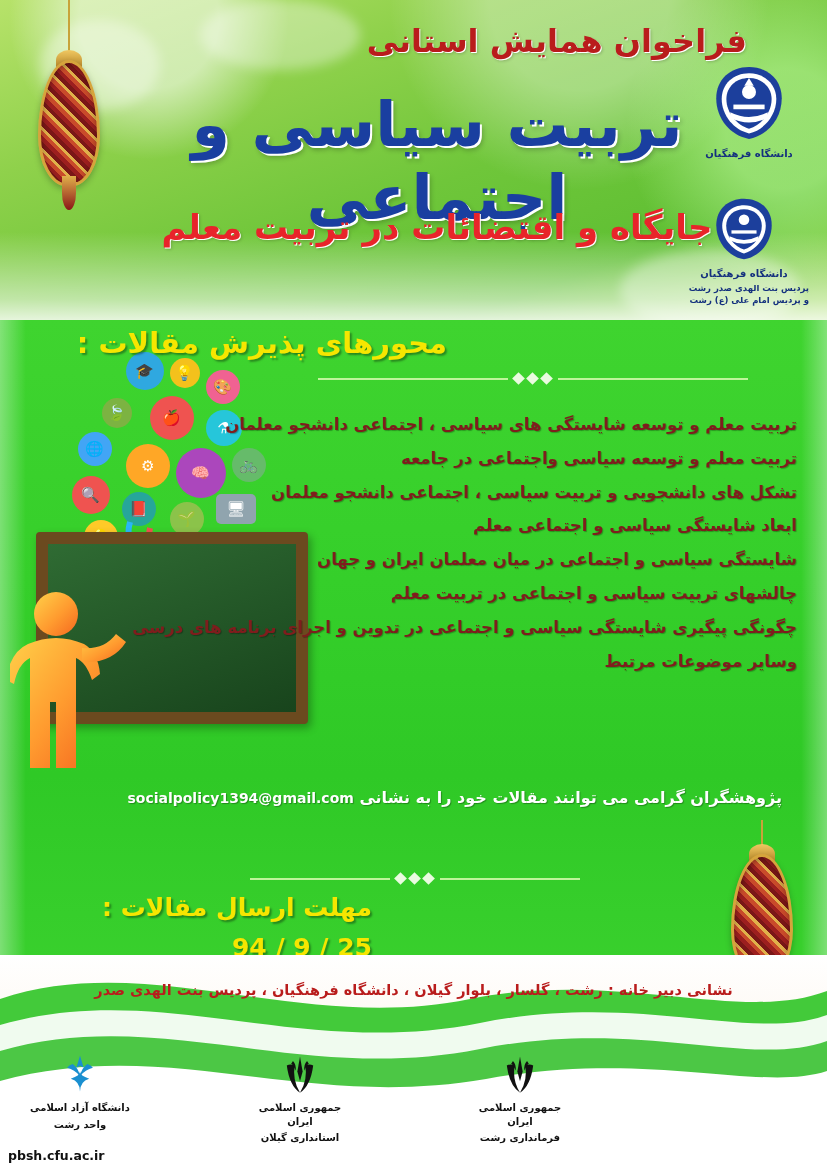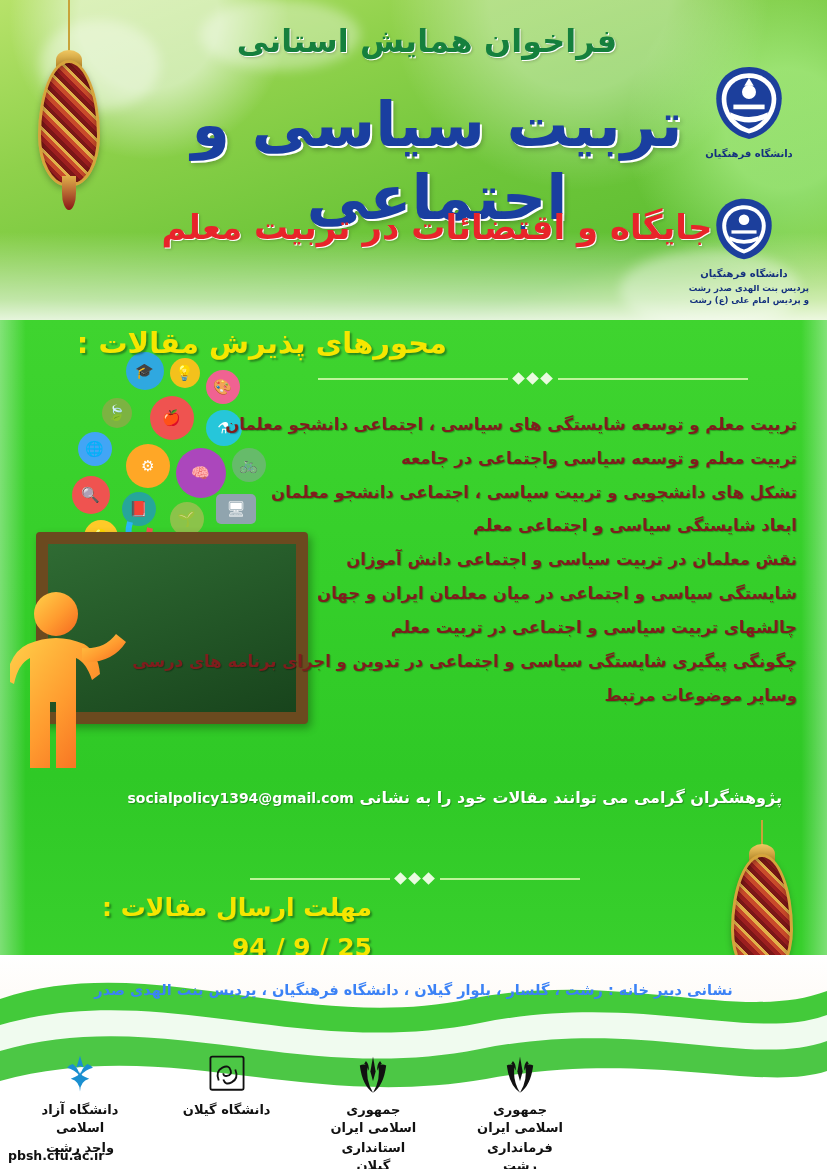--- a/index.html
+++ b/index.html
@@ -50,22 +50,22 @@
     position:absolute;left:0;top:955px;width:827px;height:214px;
     background:
       radial-gradient(circle at 12% 92%, rgba(255,214,170,.55) 0 70px, rgba(255,255,255,0) 150px),
       radial-gradient(circle at 88% 98%, rgba(255,225,180,.5) 0 60px, rgba(255,255,255,0) 150px),
       linear-gradient(180deg,#ffffff 0%,#fdf7ef 45%,#fdf3e6 100%);
   }
   .wave{position:absolute;left:0;bottom:0;width:827px;height:230px;}
 
   
   .hdr-sub{
-    position:absolute;right:80px;top:22px;width:640px;text-align:center;
-    font-size:32px;font-weight:bold;color:#15803d;
+    position:absolute;right:80px;top:22px;width:640px;text-align:right;
+    font-size:32px;font-weight:bold;color:#b91c1c;
     text-shadow:1px 1px 0 #ffffff, 2px 2px 3px rgba(0,0,0,.18);
     letter-spacing:0;
   }
   .hdr-main{
     position:absolute;right:60px;top:88px;width:660px;text-align:center;
     font-size:62px;font-weight:bold;color:#1a3fa0;
     line-height:1.18;
     text-shadow:2px 2px 0 #ffffff, 3px 4px 5px rgba(0,0,0,.22);
   }
   .hdr-third{
@@ -143,30 +143,30 @@
   .dates{
     position:absolute;right:455px;top:888px;text-align:right;
     color:#f6e600;font-size:25px;font-weight:bold;line-height:1.6;
     text-shadow:2px 2px 2px rgba(0,0,0,.35);
   }
   .dates .num{direction:ltr;display:inline-block;}
 
   
   .address{
     position:absolute;right:0;left:0;top:982px;text-align:center;
-    color:#3b82f6;font-size:14.5px;font-weight:bold;
+    color:#b91c1c;font-size:14.5px;font-weight:bold;
   }
 
   
   .sponsors{
     position:absolute;left:30px;top:1050px;width:540px;
     display:flex;justify-content:space-between;align-items:flex-start;
   }
   .sp{width:100px;text-align:center;}
-  .sp .cap{font-size:13px;font-weight:bold;color:#111;line-height:1.35;margin-top:3px;}
+  .sp .cap{font-size:10px;font-weight:bold;color:#111;line-height:1.35;margin-top:3px;}
   .emblem{height:48px;display:flex;align-items:flex-end;justify-content:center;}
 
   .footer-url{
     position:absolute;left:8px;bottom:6px;
     direction:ltr;font-size:12.5px;font-weight:bold;color:#111;
   }
 
   
   .illus{position:absolute;left:10px;top:352px;width:300px;height:430px;}
   .board{
@@ -285,21 +285,20 @@
     <div class="dm" style="left:210px;"></div>
     <div class="dm" style="left:224px;"></div>
     <div class="ln" style="left:240px;width:190px;"></div>
   </div>
 
   <div class="axes">
     <div>تربیت معلم و توسعه شایستگی های سیاسی ، اجتماعی دانشجو معلمان</div>
     <div>تربیت معلم  و  توسعه  سیاسی واجتماعی در جامعه</div>
     <div>تشکل های دانشجویی و تربیت سیاسی ، اجتماعی دانشجو معلمان</div>
     <div>ابعاد شایستگی سیاسی و اجتماعی معلم</div>
-    <div>نقش معلمان در تربیت  سیاسی و اجتماعی دانش آموزان</div>
     <div>شایستگی سیاسی و اجتماعی در میان معلمان ایران و جهان</div>
     <div>چالشهای تربیت سیاسی و اجتماعی در تربیت معلم</div>
     <div>چگونگی پیگیری شایستگی سیاسی و اجتماعی در تدوین و اجرای برنامه های درسی</div>
     <div>وسایر موضوعات مرتبط</div>
   </div>
 
   <div class="contact">
     <div>
       <span>پژوهشگران گرامی می توانند مقالات خود را به نشانی</span>
       <span class="lat">socialpolicy1394@gmail.com</span>
@@ -367,31 +366,20 @@
           <path d="M20 26 q6 46 30 62 q-18 -30 -12 -62 q-10 -4 -18 0 z" fill="#111"></path>
           <path d="M80 26 q-6 46 -30 62 q18 -30 12 -62 q10 -4 18 0 z" fill="#111"></path>
           <path d="M34 16 q8 8 6 22 q-4 -12 -10 -16 z" fill="#111"></path>
           <path d="M66 16 q-8 8 -6 22 q4 -12 10 -16 z" fill="#111"></path>
         </svg>
       </div>
       <div class="cap">جمهوری اسلامی ایران</div>
       <div class="cap">استانداری گیلان</div>
     </div>
 
-    <div class="sp">
-      <div class="emblem">
-        <svg width="46" height="46" viewBox="0 0 100 100">
-          <rect x="14" y="10" width="72" height="72" rx="4" fill="none" stroke="#111" stroke-width="4"></rect>
-          <path d="M32 62 q-8 -20 8 -28 q14 -7 18 6 q3 10 -8 12 q-8 1 -8 -6" fill="none" stroke="#111" stroke-width="4"></path>
-          <path d="M68 38 q8 20 -8 28 q-14 7 -18 -6" fill="none" stroke="#111" stroke-width="4"></path>
-        </svg>
-      </div>
-      <div class="cap">دانشگاه گیلان</div>
-      <div class="cap"></div>
-    </div>
 
     <div class="sp">
       <div class="emblem">
         <svg width="46" height="46" viewBox="0 0 100 100">
           <path d="M50 8 L58 34 L50 30 L42 34 Z" fill="#1a8fd0"></path>
           <path d="M22 34 q16 4 28 18 q-4 -18 -16 -26 q-8 2 -12 8 z" fill="#1a8fd0"></path>
           <path d="M78 34 q-16 4 -28 18 q4 -18 16 -26 q8 2 12 8 z" fill="#1a8fd0"></path>
           <path d="M30 58 q20 6 20 28 q0 -22 20 -28 q-20 -6 -20 -16 q0 10 -20 16 z" fill="#1a8fd0"></path>
         </svg>
       </div>

